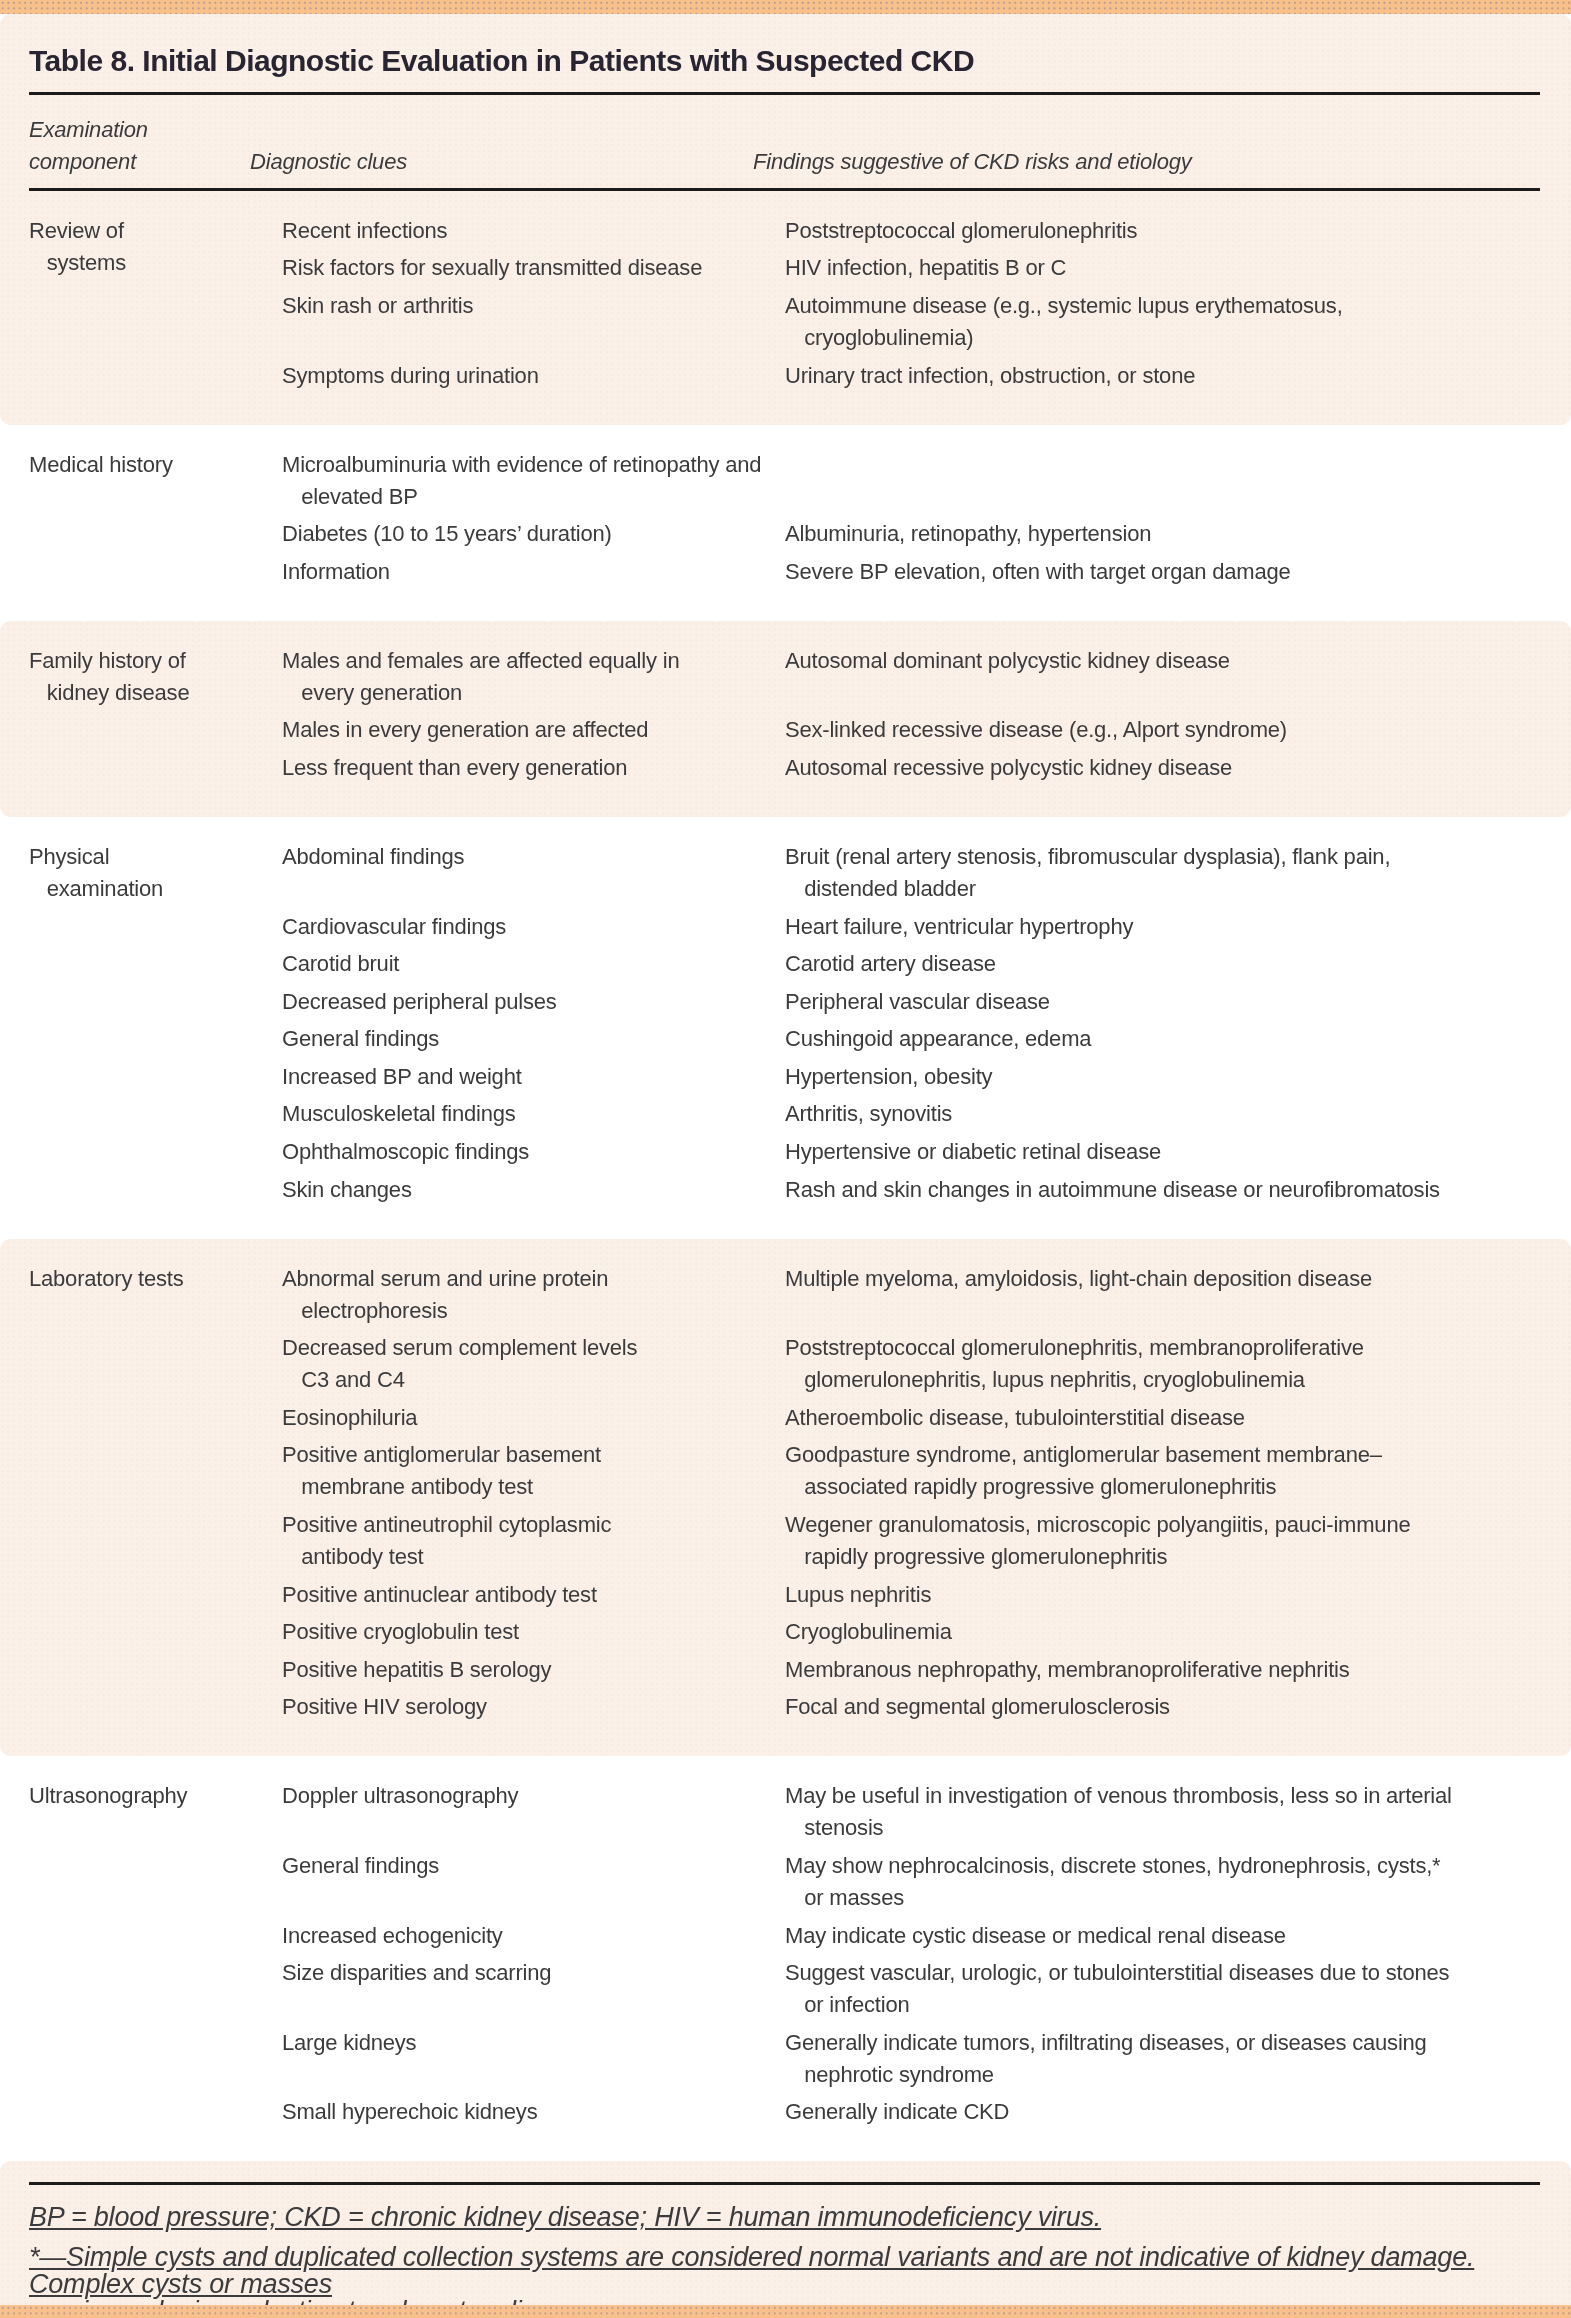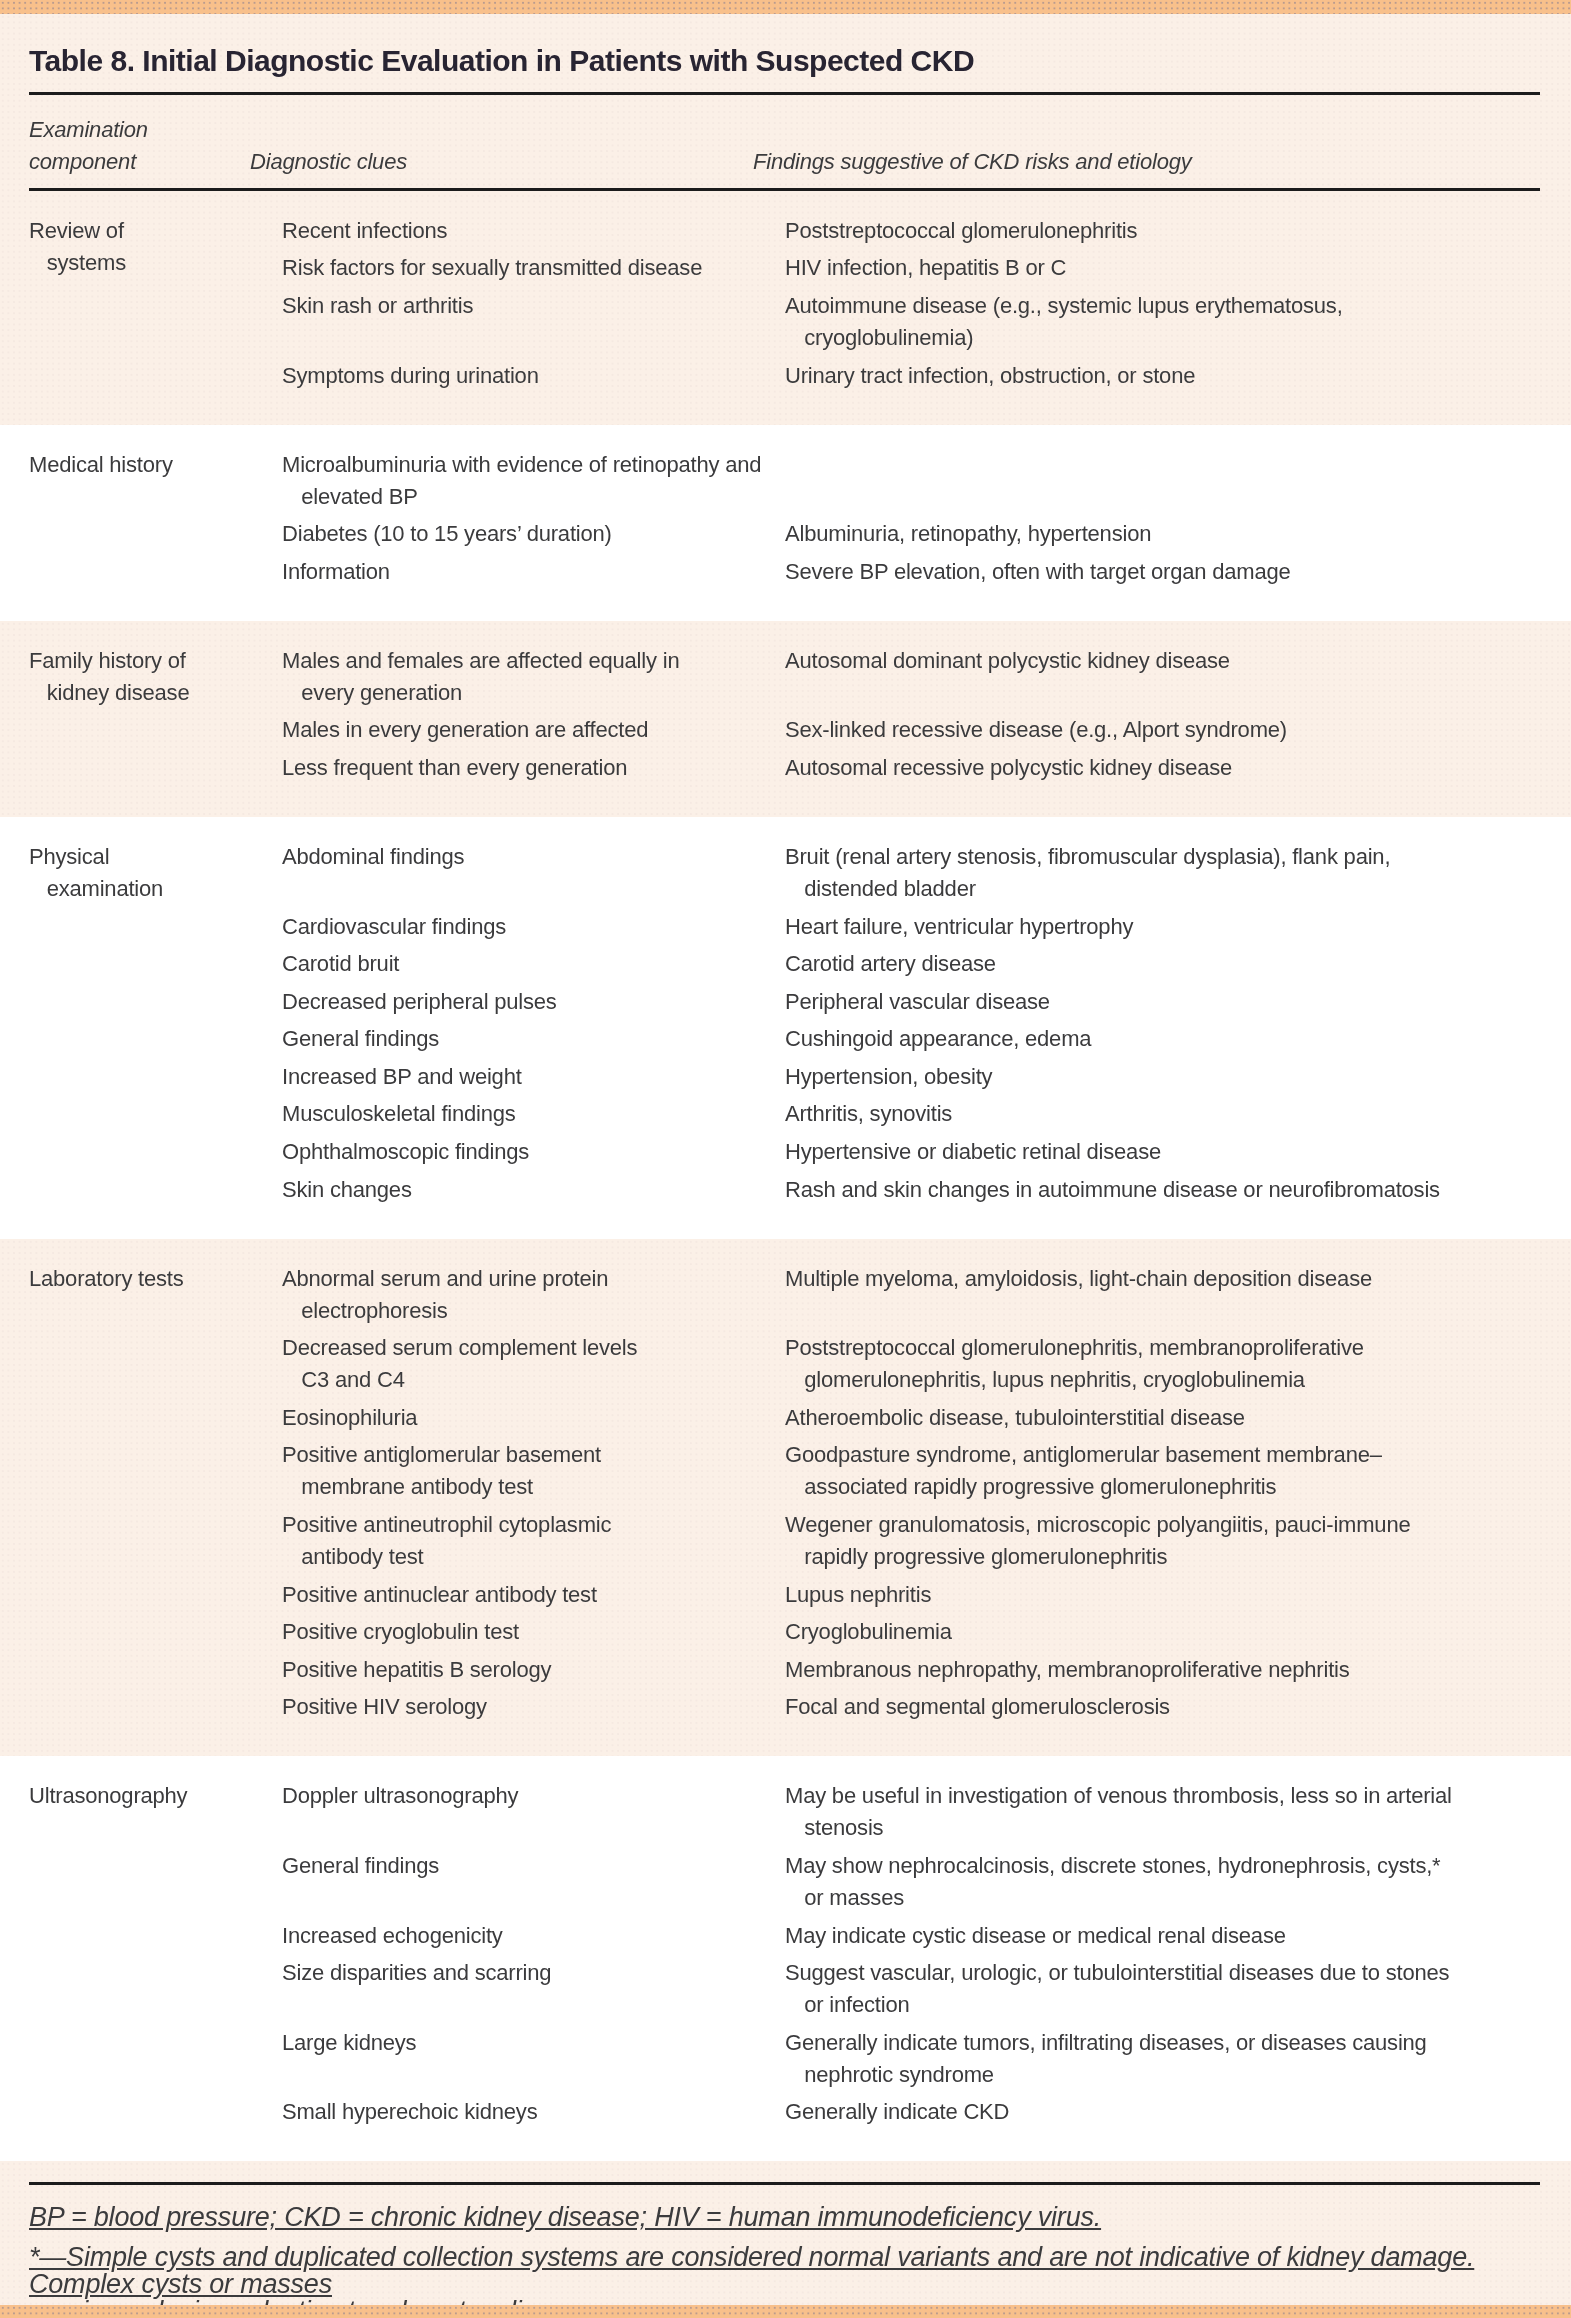--- a/index.html
+++ b/index.html
@@ -21,20 +21,21 @@
     background-size:5.6px 5.6px;
   }
   .accent-bar.bottom{
     position:absolute;left:0;right:0;bottom:0;height:13.7px;
   }
   .band{padding-left:29px;padding-right:31px;flex:0 0 auto;}
   .peach{
     background-color:var(--band_peach,#FBF0E7);
     background-image:radial-gradient(rgba(190,168,172,.10) 1px, transparent 1px);
     background-size:5.6px 5.6px;
+    border-radius:11px;
   }
   .white{background:var(--page_white,#ffffff);}
   .title{
     margin:0;padding-top:29px;
     font-size:30px;line-height:35px;font-weight:bold;
     letter-spacing:-0.5px;
     color:var(--title_text,#282432);
   }
   .rule{height:2.4px;background:var(--rule,#1C1C1C);}
   .rule-title{margin-top:14.5px;}

